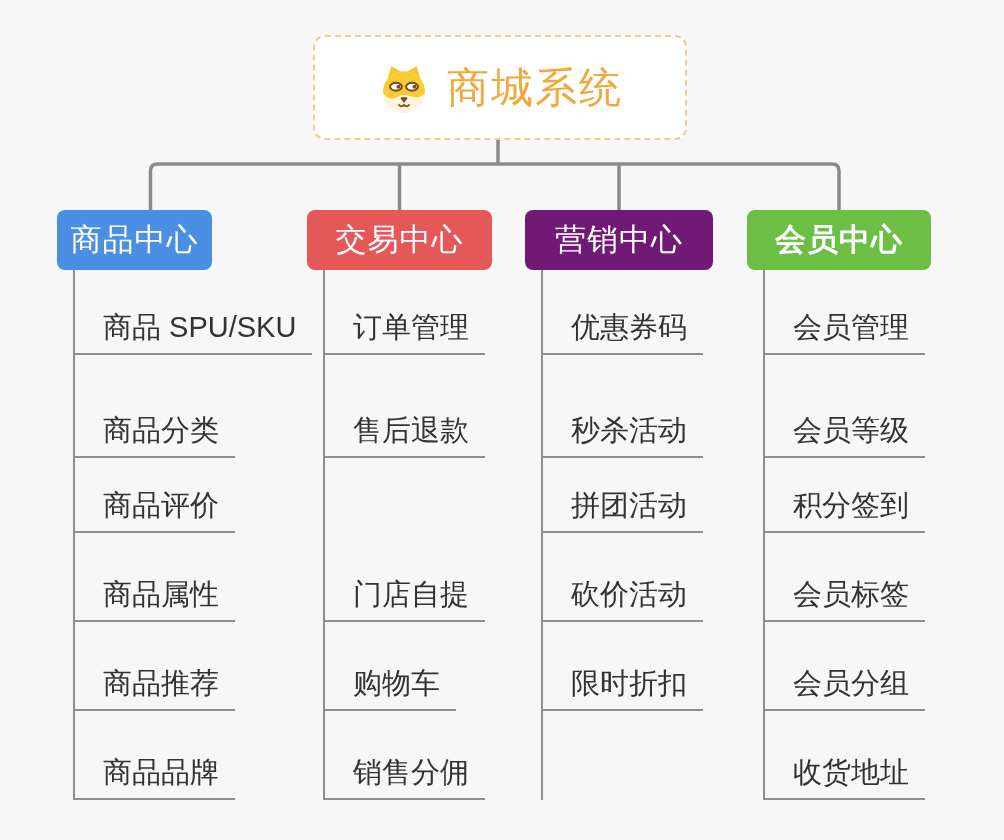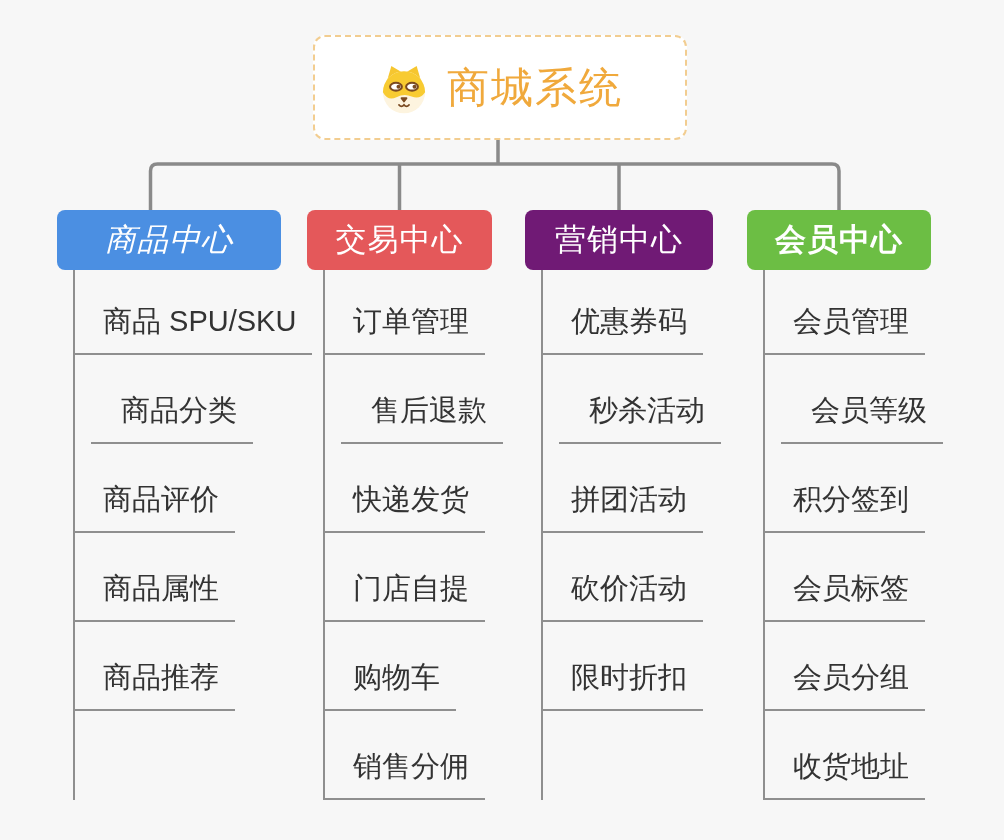--- a/index.html
+++ b/index.html
@@ -52,21 +52,21 @@
     box-sizing: border-box;
     border-radius: 8px;
     display: flex;
     align-items: center;
     justify-content: center;
     color: #ffffff;
     font-size: 31px;
     letter-spacing: 1px;
     white-space: nowrap;
   }
-  .branch-0 { left: 57px;  width: 224px; font-style: italic; }
+  .branch-0 { left: 57px;  width: 155px; }
   .branch-1 { left: 307px; width: 185px; }
   .branch-2 { left: 525px; width: 188px; }
   .branch-3 { left: 747px; width: 184px; font-weight: bold; }
 
   
   .trunk-line {
     position: absolute;
     top: 270px;
     width: 2px;
     height: 530px;
@@ -77,32 +77,32 @@
   .trunk-2 { left: 541px; }
   .trunk-3 { left: 763px; }
 
   
   .leaf-item {
     position: absolute;
     box-sizing: border-box;
     height: 46px;
     display: flex;
     align-items: flex-end;
-    padding: 0 16px 11px 30px;
+    padding: 0 16px 5px 30px;
     border-bottom: 2px solid #8f8f8f;
     font-size: 29px;
     color: #333333;
     white-space: nowrap;
   }
   .col-0 { left: 73px; }
   .col-1 { left: 323px; }
   .col-2 { left: 541px; }
   .col-3 { left: 763px; }
   .row-0 { top: 309px; }
-  .row-1 { top: 398px; margin-left: 18px; }
+  .row-1 { top: 412px; }
   .row-2 { top: 487px; }
   .row-3 { top: 576px; }
   .row-4 { top: 665px; }
   .row-5 { top: 754px; }
 </style>
 </head>
 <body>
 
 <div class="canvas">
 
@@ -143,24 +143,24 @@
   <div class="trunk-line trunk-0"></div>
   <div class="trunk-line trunk-1"></div>
   <div class="trunk-line trunk-2"></div>
   <div class="trunk-line trunk-3"></div>
 
   <div class="leaf-item col-0 row-0">商品 SPU/SKU</div>
   <div class="leaf-item col-0 row-1">商品分类</div>
   <div class="leaf-item col-0 row-2">商品评价</div>
   <div class="leaf-item col-0 row-3">商品属性</div>
   <div class="leaf-item col-0 row-4">商品推荐</div>
+  <div class="leaf-item col-0 row-5">商品品牌</div>
 
   <div class="leaf-item col-1 row-0">订单管理</div>
   <div class="leaf-item col-1 row-1">售后退款</div>
-  <div class="leaf-item col-1 row-2">快递发货</div>
   <div class="leaf-item col-1 row-3">门店自提</div>
   <div class="leaf-item col-1 row-4">购物车</div>
   <div class="leaf-item col-1 row-5">销售分佣</div>
 
   <div class="leaf-item col-2 row-0">优惠券码</div>
   <div class="leaf-item col-2 row-1">秒杀活动</div>
   <div class="leaf-item col-2 row-2">拼团活动</div>
   <div class="leaf-item col-2 row-3">砍价活动</div>
   <div class="leaf-item col-2 row-4">限时折扣</div>
 

